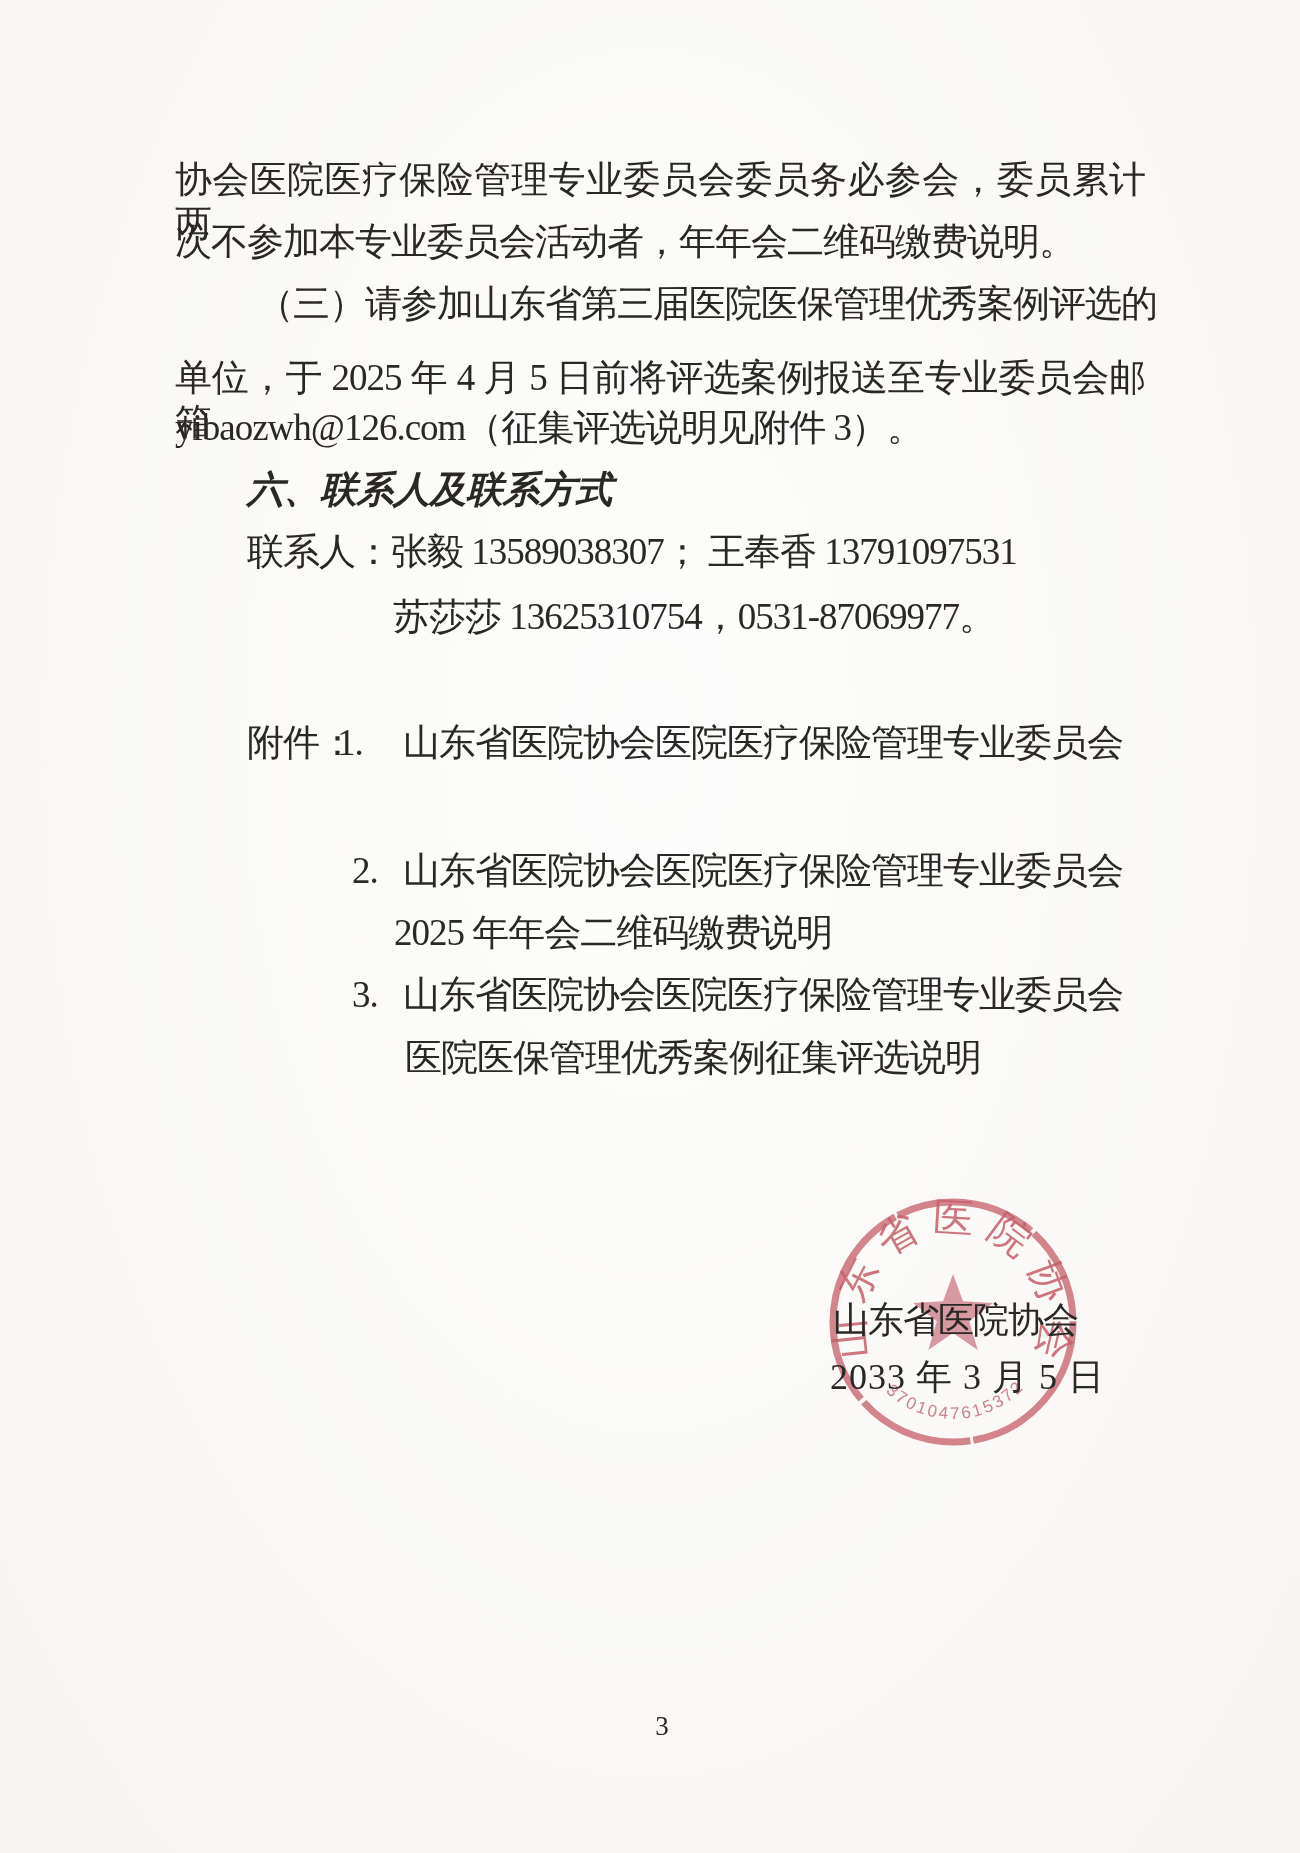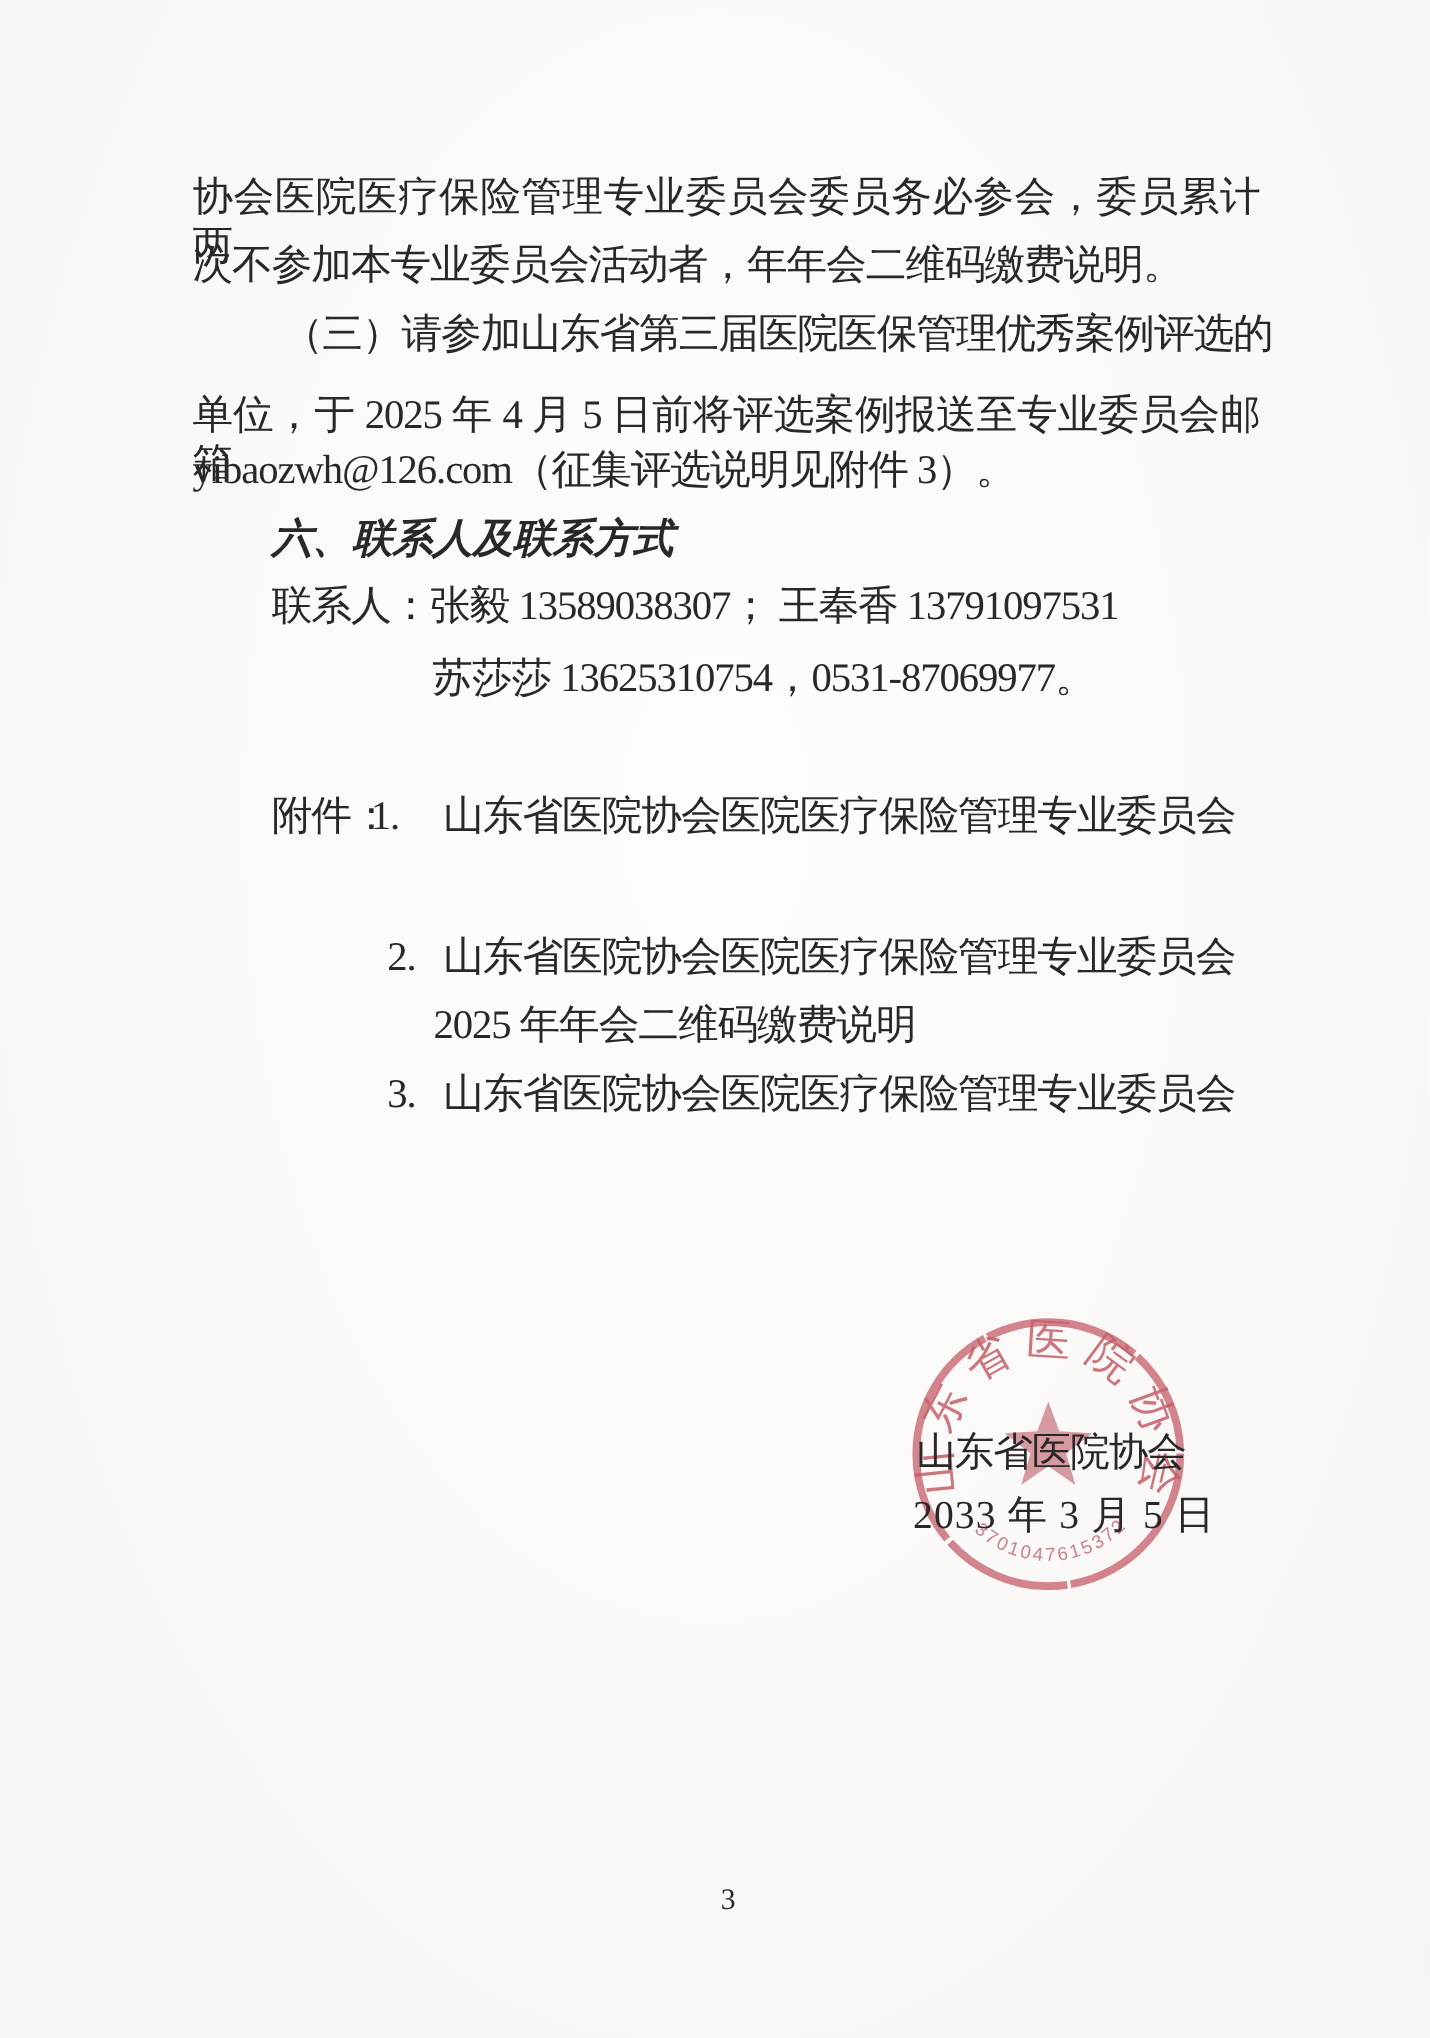--- a/index.html
+++ b/index.html
@@ -87,20 +87,21 @@
   <div class="line att-row" style="top:849px;left:352px;width:793px">
     <span class="att-num-sub">2.</span>
       <span>山东省医院协会医院医疗保险管理专业委员会</span>
   </div>
   <div class="line" style="top:911px;left:394px;width:730px">2025 年年会二维码缴费说明</div>
 
   <div class="line att-row" style="top:973px;left:352px;width:793px">
     <span class="att-num-sub">3.</span>
       <span>山东省医院协会医院医疗保险管理专业委员会</span>
   </div>
+  <div class="line" style="top:1036px;left:405px;width:740px">医院医保管理优秀案例征集评选说明</div>
 
   <svg class="stamp" viewBox="0 0 262 262" xmlns="http://www.w3.org/2000/svg">
     <circle cx="131" cy="131" r="120" fill="none" stroke="#c95f6b" stroke-width="7" stroke-opacity="0.82" stroke-dasharray="168 3 118 4 212 3 142 4 96 3"></circle>
     <polygon points="131,83 121,110.2 91.1,112 114.8,130.3 106.3,159 131,142 155.7,159 147.2,130.3 170.9,112 141,110.2" fill="#d07b86" fill-opacity="0.8"></polygon>
     <defs>
       <path id="arcTop" d="M 49.4 169.0 A 90 90 0 1 1 212.6 169.0" fill="none"></path>
       <path id="arcBottom" d="M 56.7 193.4 A 97 97 0 0 0 205.3 193.4" fill="none"></path>
     </defs>
     <text font-family="Liberation Serif, DejaVu Serif, serif" font-size="40" fill="#c4525f" fill-opacity="0.85" letter-spacing="12">
       <textPath href="#arcTop" startOffset="4">山东省医院协会</textPath>

